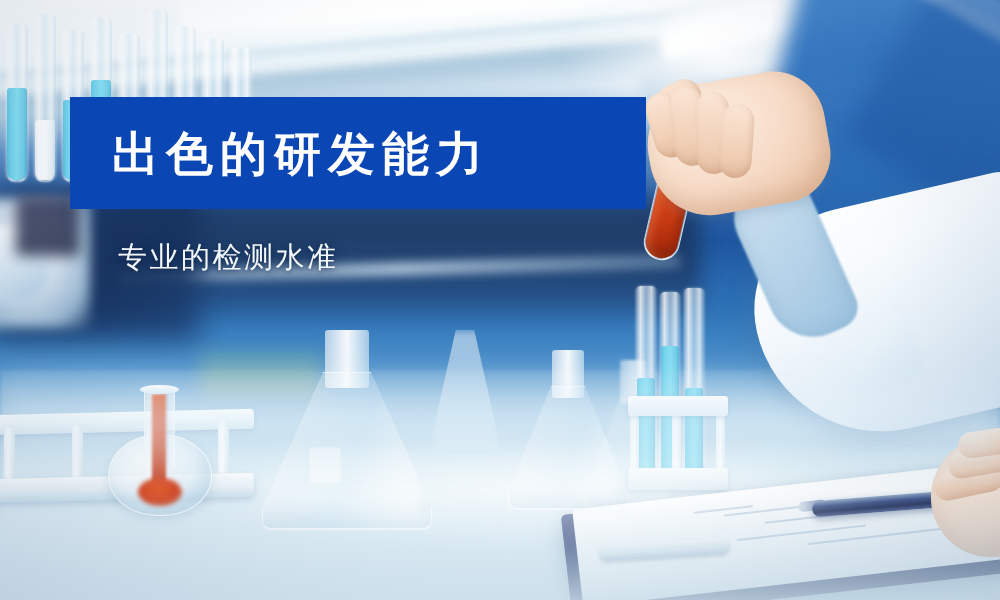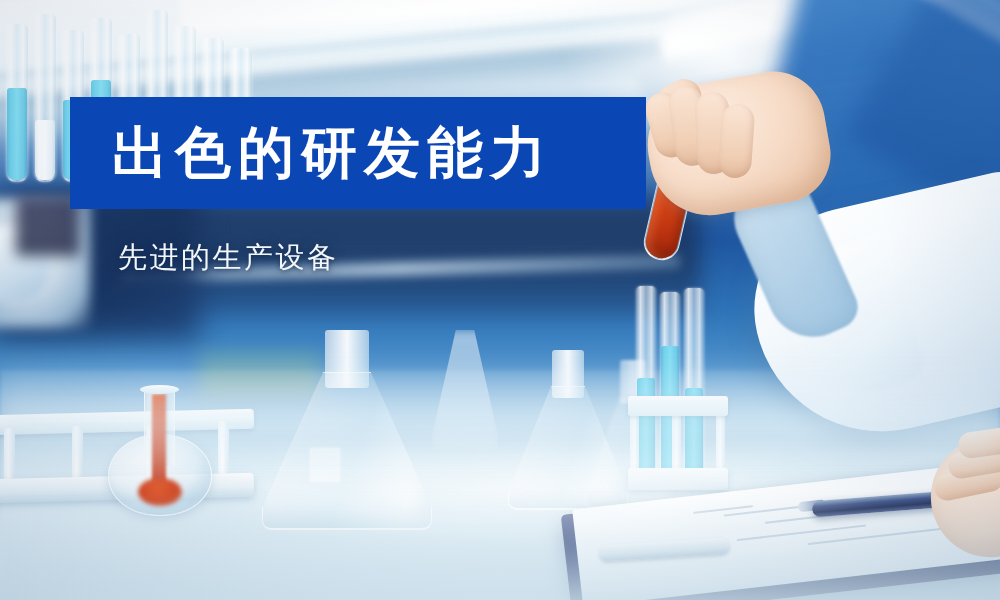--- a/index.html
+++ b/index.html
@@ -477,21 +477,21 @@
   
   #headline-banner{
     position:absolute;
     left:70px;top:97px;width:576px;height:112px;
     display:flex;align-items:center;
     padding-left:42px;
     z-index:40;
   }
   #headline-text{
     color:#ffffff;
-    font-size:56px;
+    font-size:47px;
     font-weight:700;
     letter-spacing:7px;
     line-height:1;
     white-space:nowrap;
     font-family:"DejaVu Sans","Liberation Sans",sans-serif;
   }
   #subtitle-block{
     position:absolute;
     left:118px;top:243px;
     z-index:40;
@@ -656,16 +656,16 @@
   <div class="layer" id="bench-sheen"></div>
   <div class="layer" id="haze-mid"></div>
   <div class="layer" id="haze-bottom"></div>
   <div class="layer" id="vignette"></div>
 
   <div id="headline-banner" style="background: rgb(11, 70, 181);">
     <span id="headline-text" style="color: rgb(255, 255, 255);">出色的研发能力</span>
   </div>
 
   <div id="subtitle-block">
-    <div class="subtitle-line" style="color: rgb(242, 247, 251);">先进的生产设备</div>
+    <div class="subtitle-line" style="color: rgb(242, 247, 251);">专业的检测水准</div>
   </div>
 
 </div>
 
 </body></html>

